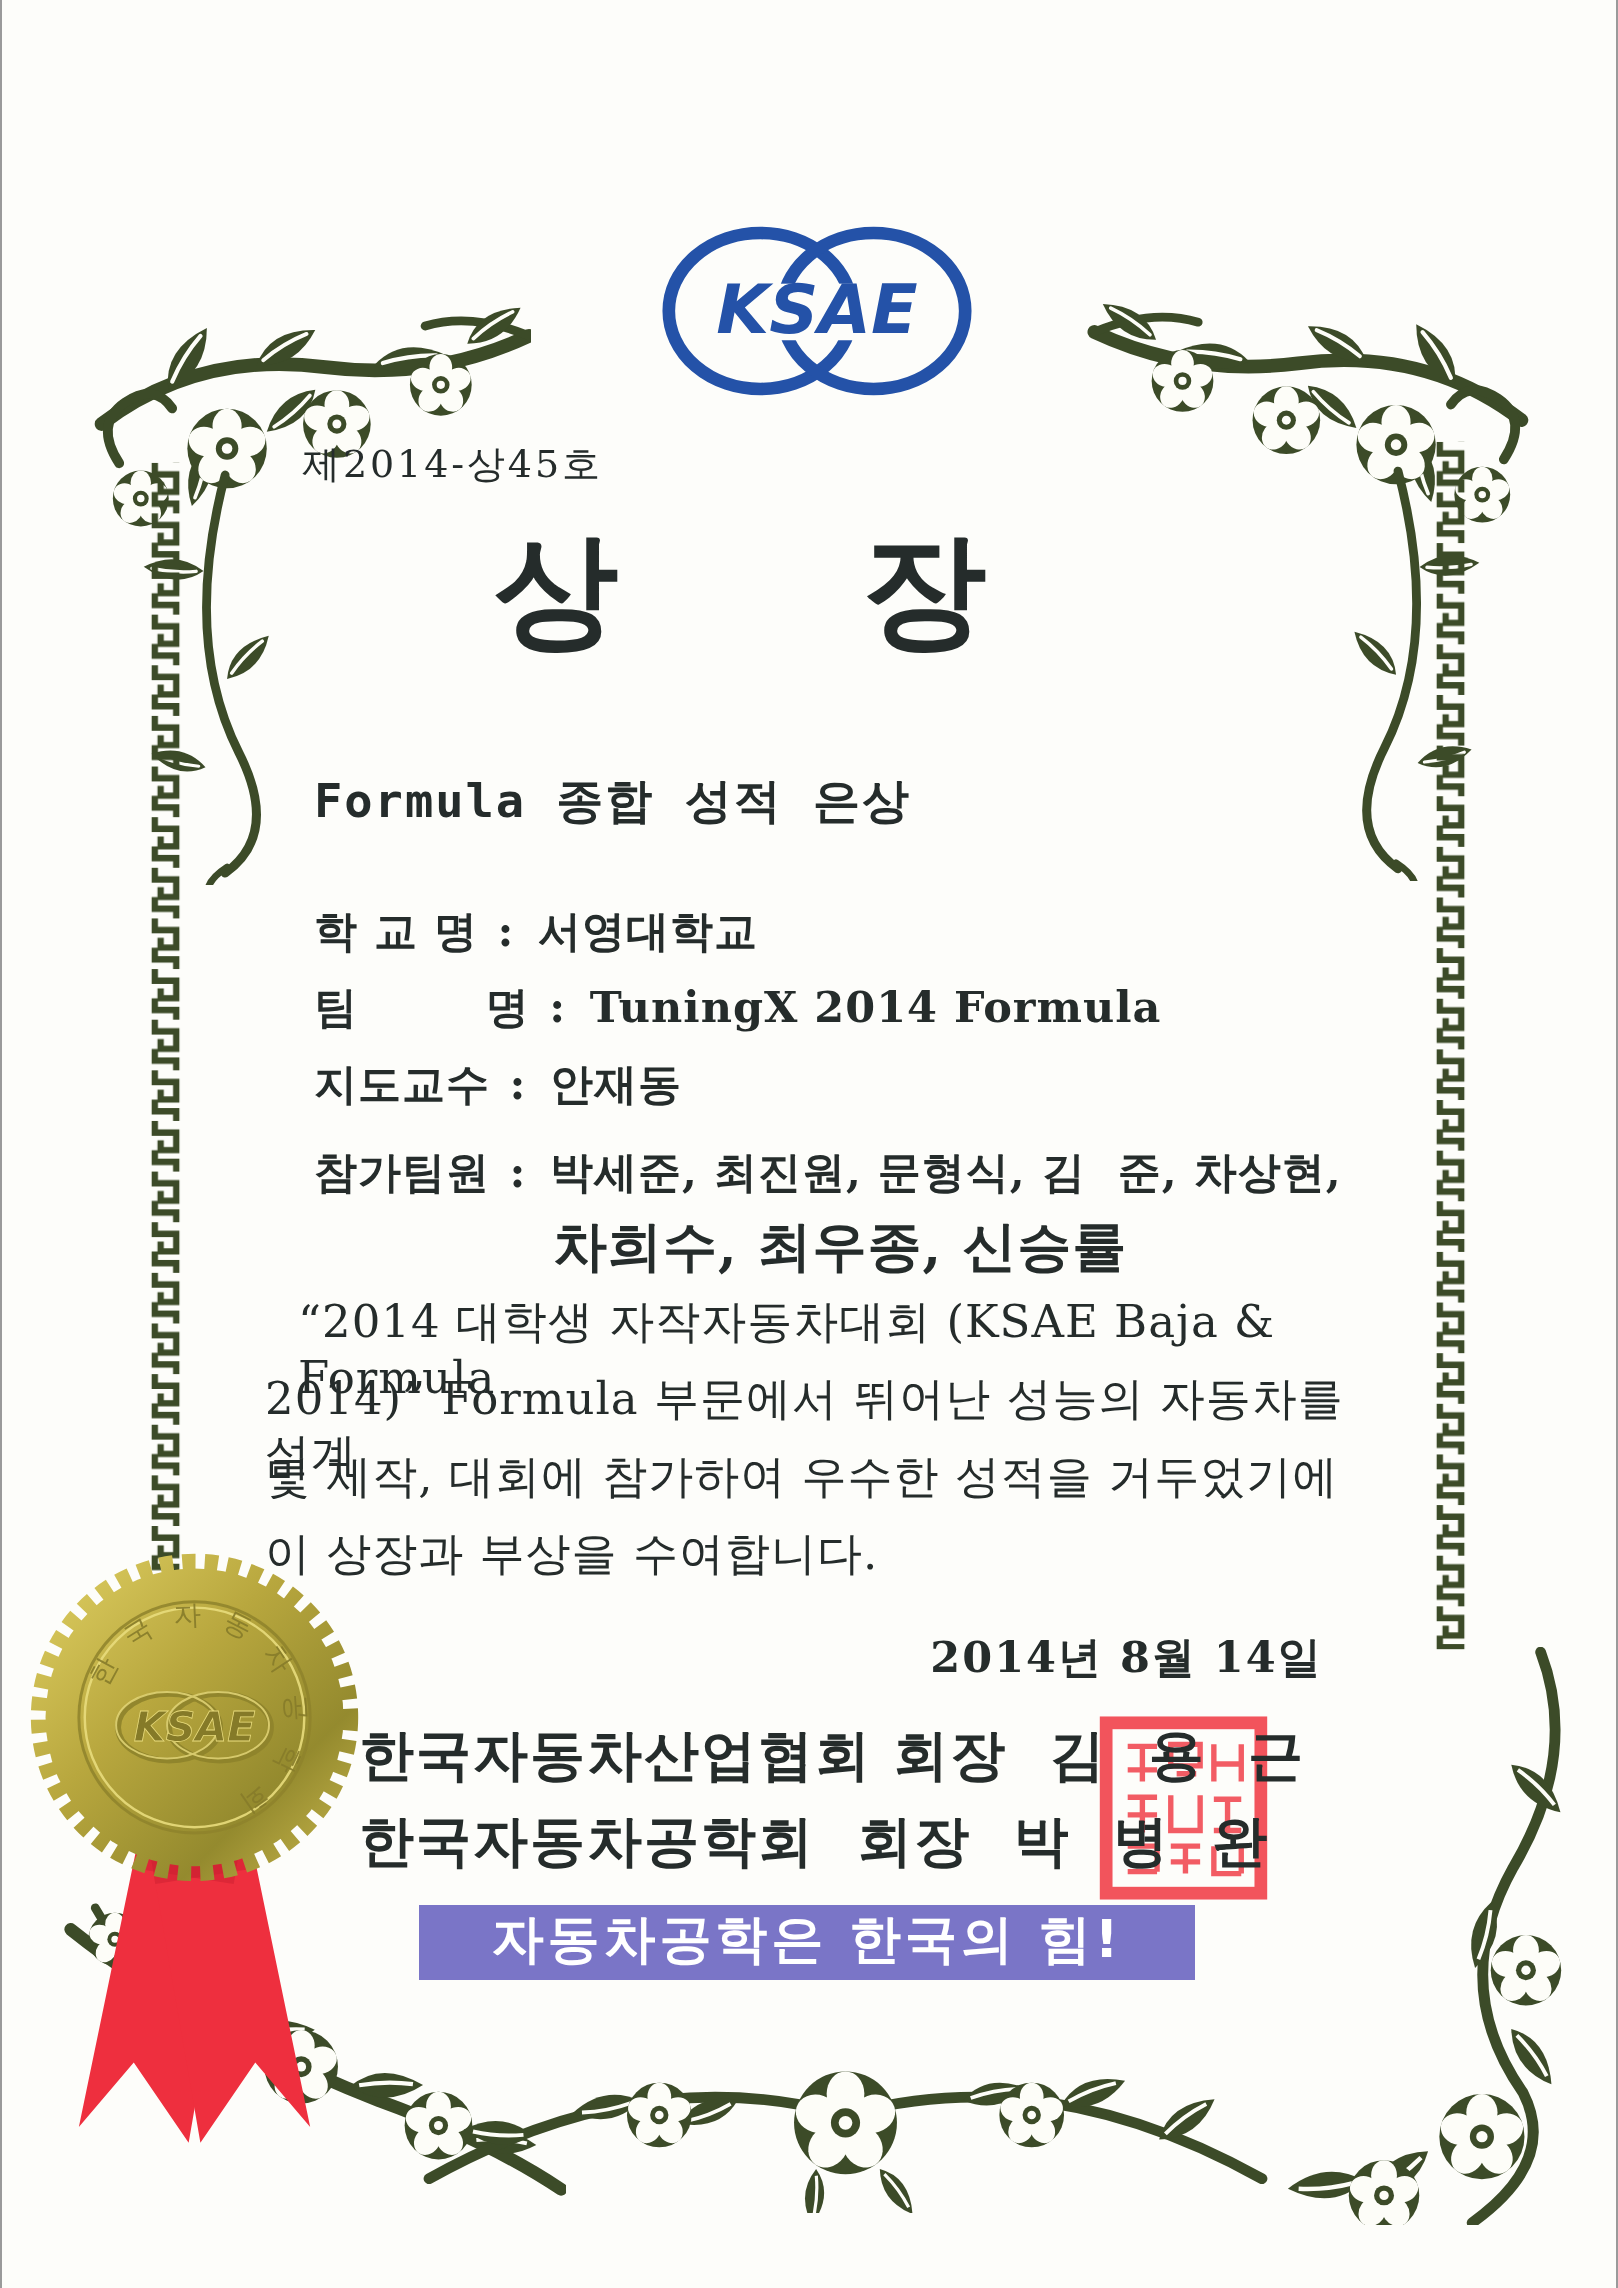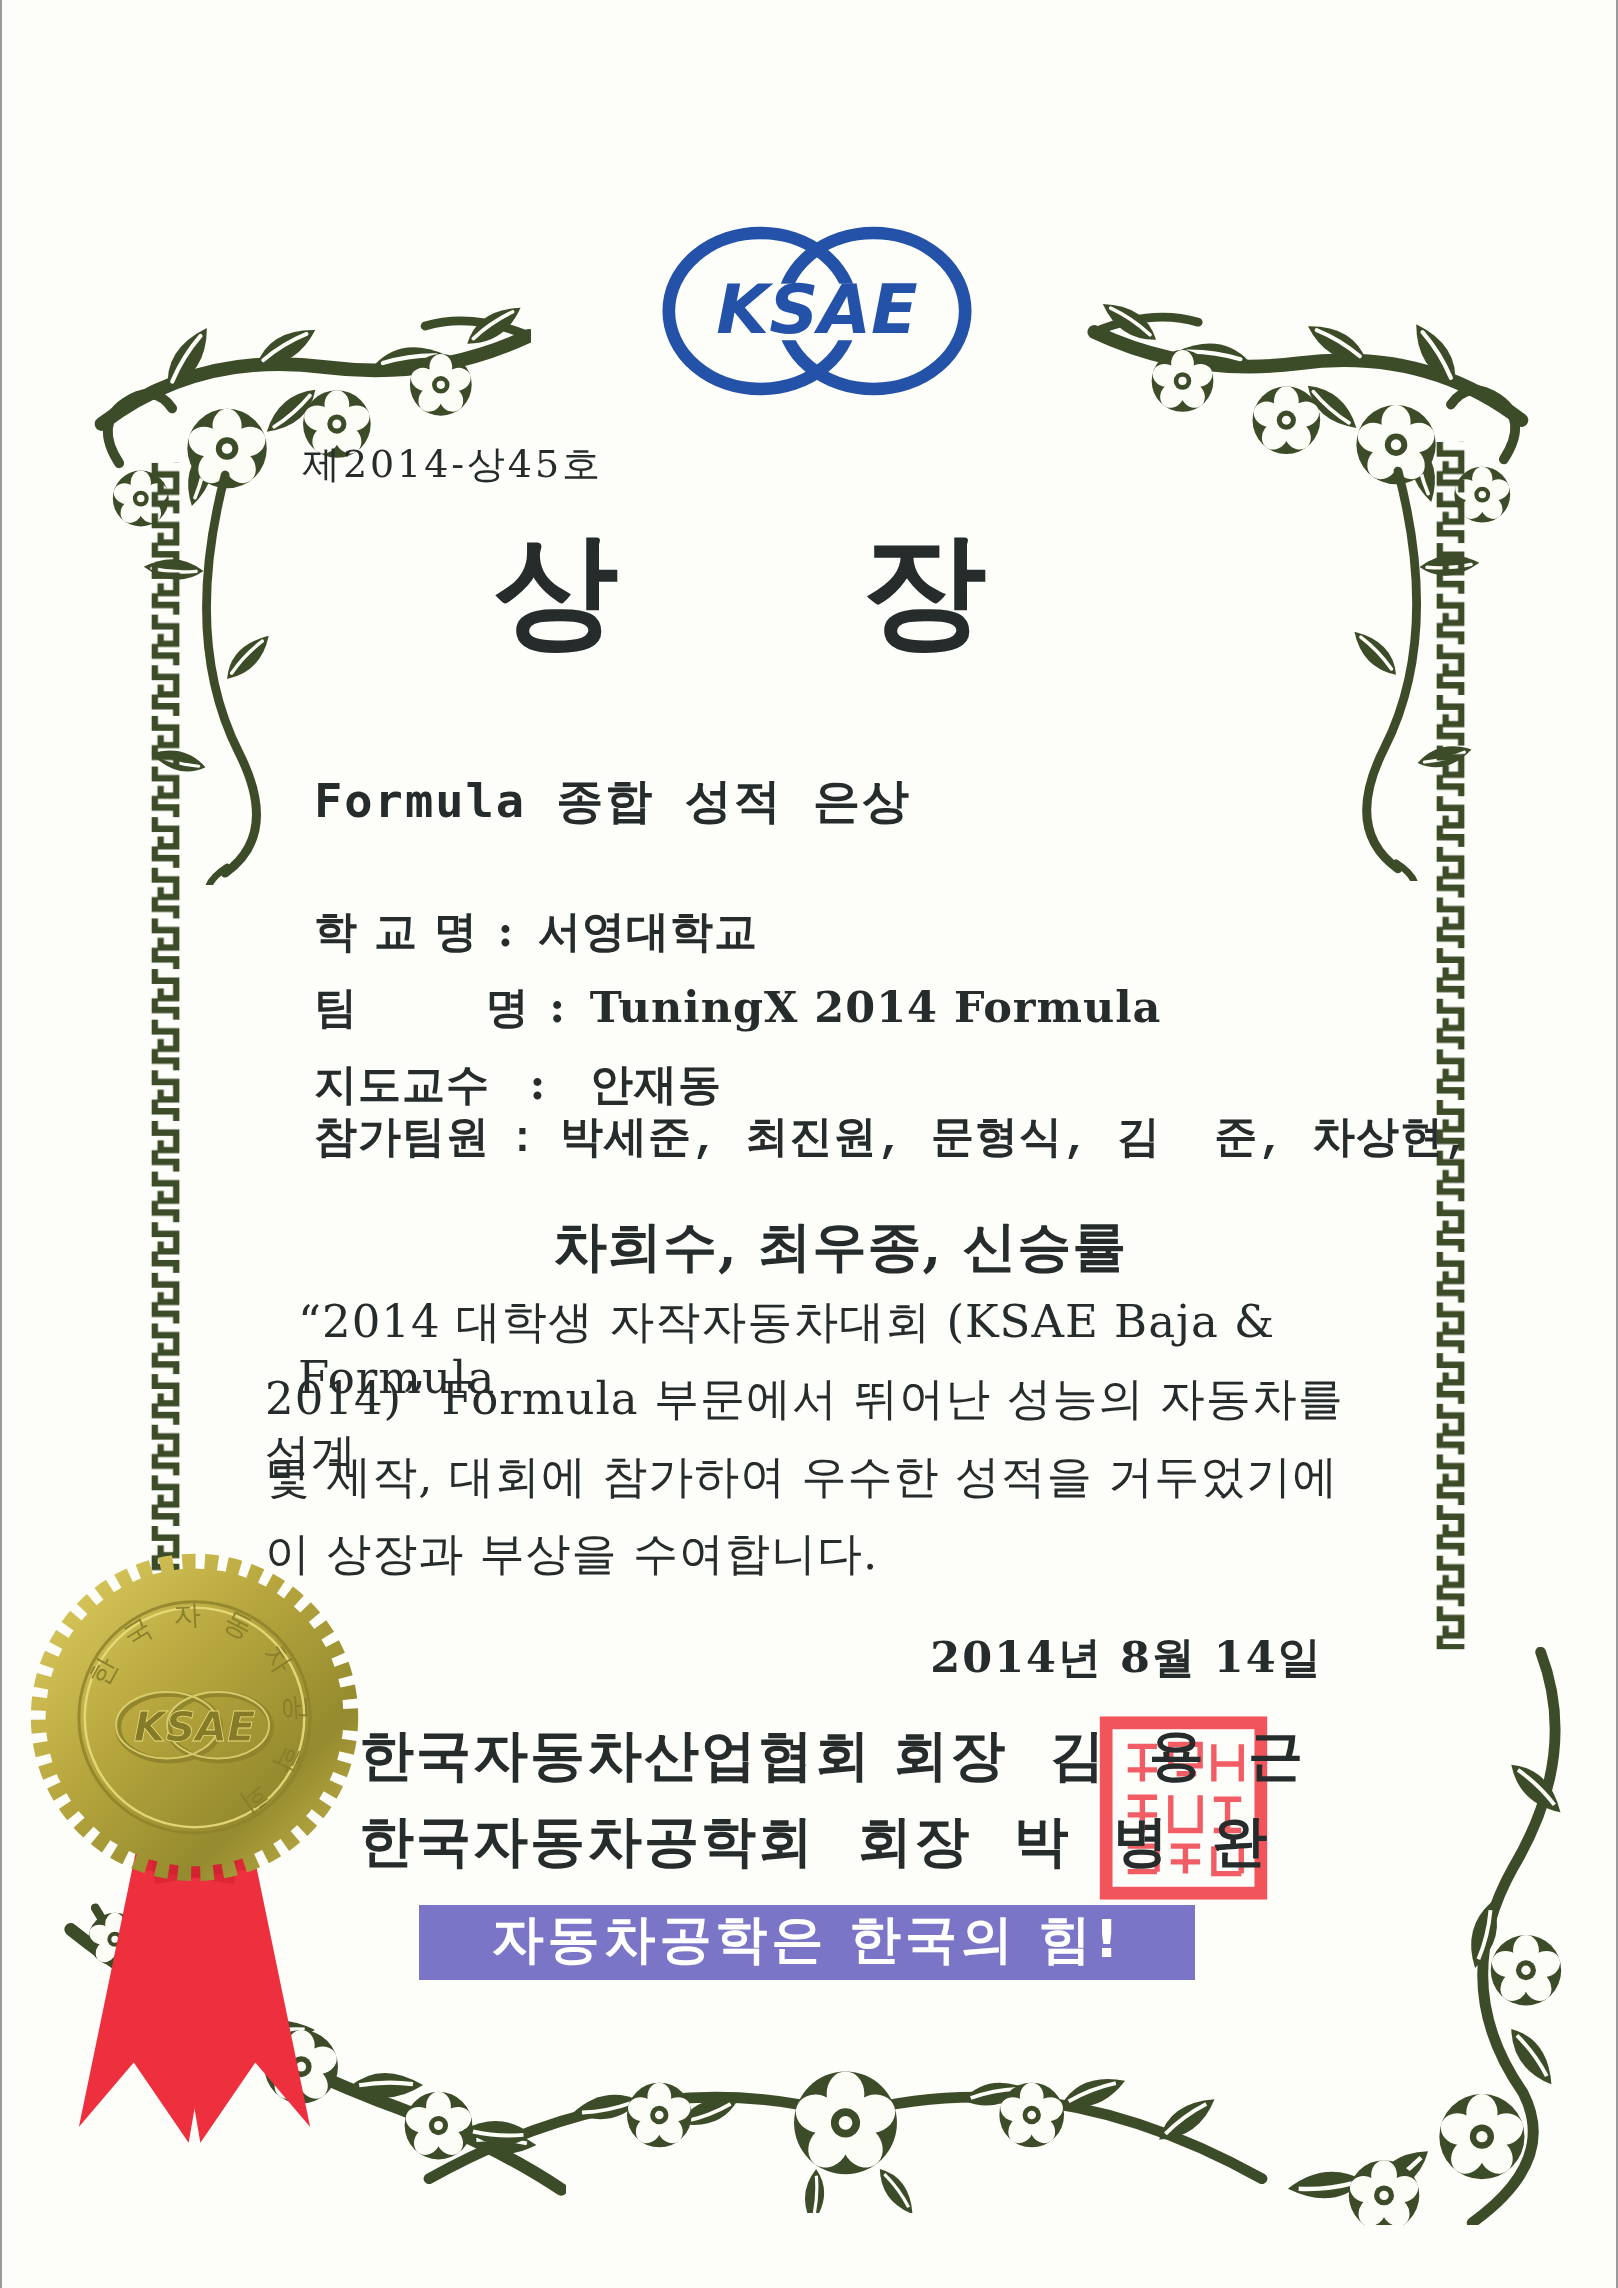--- a/index.html
+++ b/index.html
@@ -17,21 +17,21 @@
   
   .doc-number{left:300px;top:439px;font-size:38px;letter-spacing:2.9px;z-index:4;font-weight:500;}
   .title-row{left:0;top:527px;width:1618px;display:flex;justify-content:center;gap:243px;
     transform:translateX(-71px);font-size:125px;font-weight:bold;z-index:4;line-height:1;}
   .award-line{left:312px;top:770px;font-size:47px;font-weight:bold;letter-spacing:2px;z-index:4;
     font-family:"DejaVu Sans Mono","Liberation Mono","DejaVu Serif",monospace;}
   .frow{position:absolute;left:312px;display:flex;align-items:baseline;font-size:43px;
     font-weight:600;letter-spacing:1px;z-index:4;line-height:1.2;}
   .fcolon{margin:0 23.5px 0 19.6px;font-weight:bold;}
   .row-school{top:906px;}  .row-team{top:982px;}
-  .row-advisor{top:1059px;gap:20px;} .row-members{top:1114px;font-family:Liberation Mono, monospace;}
+  .row-advisor{top:1059px;} .row-members{top:1147px;}
   .row-members2{position:absolute;left:551px;top:1211px;font-size:54px;font-weight:600;
     letter-spacing:1px;z-index:4;}
   .body-line{position:absolute;left:263px;width:1137px;font-size:45px;letter-spacing:1px;
     font-weight:500;z-index:4;line-height:1.25;}
   .bl1{top:1294px;padding-left:33px;} .bl2{top:1371px;} .bl3{top:1449px;} .bl4{top:1526px;}
   .date-line{left:894px;top:1629px;width:461px;text-align:center;font-size:43px;
     letter-spacing:2px;font-weight:600;z-index:4;}
   .sig{position:absolute;left:357px;font-size:55px;font-weight:bold;letter-spacing:2px;
     z-index:5;line-height:1;}
   .sig1{top:1727px;} .sig2{top:1813px;}

